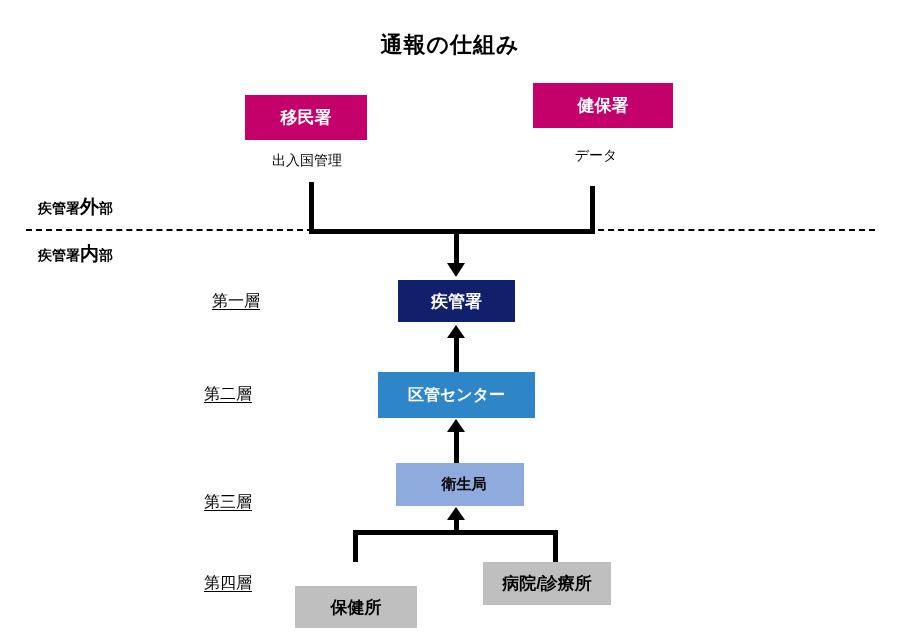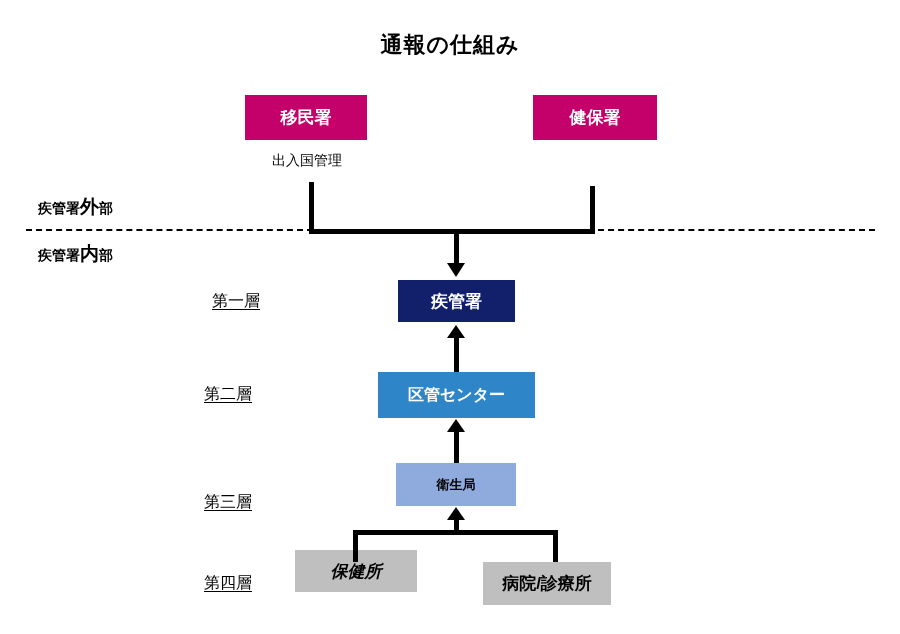--- a/index.html
+++ b/index.html
@@ -18,21 +18,21 @@
     font-size:22px;font-weight:bold;
     letter-spacing:1px;
   }
   .node{
     display:flex;align-items:center;justify-content:center;
     font-weight:bold;text-align:center;
   }
   .node-magenta{background:var(--magenta);color:#fff;font-size:17px;}
   .node-navy{background:var(--navy);color:#fff;font-size:17px;}
   .node-blue{background:var(--blue);color:#ffffff;font-size:16px;}
-  .node-lightblue{background:var(--light_blue);color:#000;font-size:13px;}
+  .node-lightblue{background:var(--light_blue);color:#000;font-size:15px;padding-left:8px;}
   .node-gray{background:var(--gray);color:#000;font-size:17px;}
   .caption{font-size:14px;text-align:center;line-height:21px;}
   .region-label{font-size:14px;font-weight:bold;white-space:nowrap;}
   .region-label .emph{font-size:19px;}
   .layer-label{font-size:16px;text-decoration:underline;text-underline-offset:3px;white-space:nowrap;}
   .hline,.vline{background:var(--line);}
   .dashed{border-top:2px dashed var(--line);height:0;}
   .arrowhead-down{
     width:0;height:0;
     border-left:9px solid transparent;
@@ -47,24 +47,25 @@
   }
 </style>
 </head>
 <body>
 
 <div id="canvas">
 
   <div class="abs node node-magenta" style="left:245px;top:95px;width:122px;height:45px;">移民署</div>
 
   <div class="abs title">通報の仕組み</div>
-  <div class="abs node node-magenta" style="left:533px;top:95px;width:124px;height:45px;">健保署</div>
+  <div class="abs node node-magenta" style="left:533px;top:83px;width:140px;height:45px;">健保署</div>
 
   <div class="abs caption" style="left:232px;top:150px;width:150px;">出入国管理</div>
   <div class="abs caption" style="left:500px;top:145px;width:192px;font-size:14px;">
+    <div>データ</div>
   </div>
 
   <div class="abs region-label" style="left:38px;top:194px;">
     <span>疾管署</span><span class="emph">外</span><span>部</span>
   </div>
   <div class="abs dashed" style="left:26px;top:229px;width:849px;"></div>
   <div class="abs region-label" style="left:38px;top:241px;">
     <span>疾管署</span><span class="emph">内</span><span>部</span>
   </div>
 
@@ -75,21 +76,21 @@
 
   <div class="abs vline" style="left:309px;top:182px;width:5px;height:52px;"></div>
   <div class="abs vline" style="left:590px;top:186px;width:5px;height:48px;"></div>
   <div class="abs hline" style="left:309px;top:229px;width:286px;height:5px;"></div>
   <div class="abs vline" style="left:454px;top:232px;width:5px;height:32px;"></div>
   <div class="abs arrowhead-down" style="left:447px;top:263px;"></div>
 
   <div class="abs node node-navy" style="left:398px;top:280px;width:117px;height:42px;">疾管署</div>
   <div class="abs node node-blue" style="left:378px;top:372px;width:157px;height:46px;">区管センター</div>
   <div class="abs node node-lightblue" style="left:396px;top:463px;width:120px;height:43px;">衛生局</div>
-  <div class="abs node node-gray" style="left:295px;top:550px;width:122px;height:42px;font-style:italic;">保健所</div>
+  <div class="abs node node-gray" style="left:295px;top:586px;width:122px;height:42px;">保健所</div>
   <div class="abs node node-gray" style="left:483px;top:562px;width:128px;height:43px;">病院/診療所</div>
 
   <div class="abs arrowhead-up" style="left:447px;top:325px;"></div>
   <div class="abs vline" style="left:454px;top:337px;width:5px;height:35px;"></div>
 
   <div class="abs arrowhead-up" style="left:447px;top:419px;"></div>
   <div class="abs vline" style="left:454px;top:431px;width:5px;height:32px;"></div>
 
   <div class="abs arrowhead-up" style="left:447px;top:507px;"></div>
   <div class="abs vline" style="left:454px;top:519px;width:5px;height:14px;"></div>

